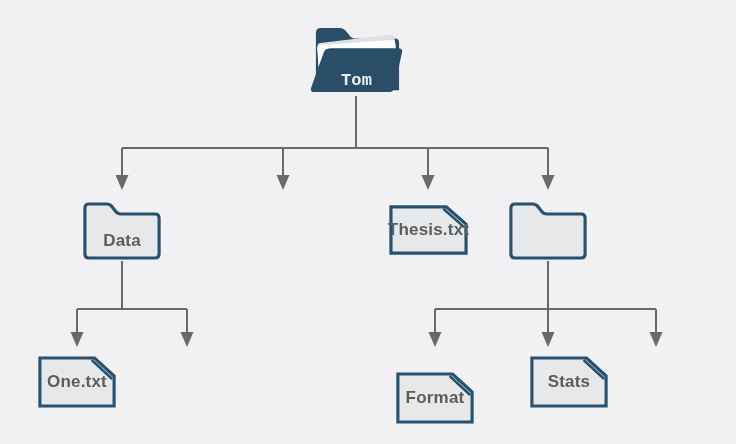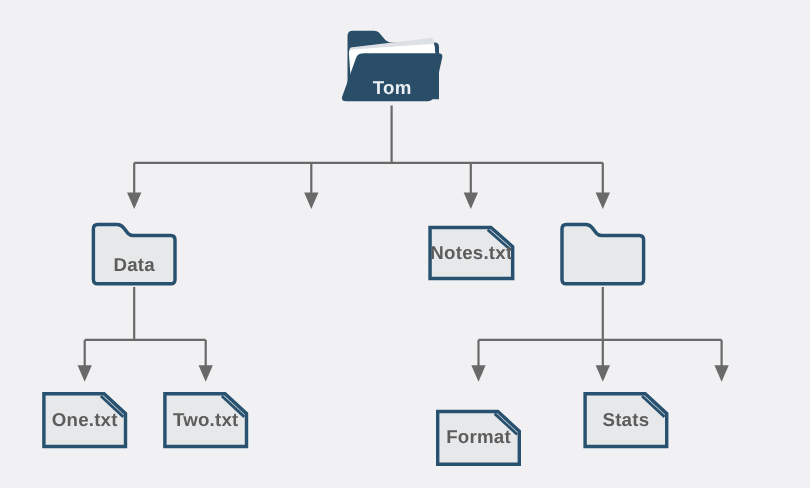--- a/index.html
+++ b/index.html
@@ -59,20 +59,21 @@
     position:relative;z-index:2;
     font-size:17px;font-weight:700;
     color:var(--label,#5c5c5c);
     letter-spacing:.2px;
     white-space:nowrap;
   }
   .folder .label{ padding-top:22px; }
   .root .label{
     color:var(--root-label,#eaf0f5);
     padding-top:40px;
+    font-family:Liberation Mono, monospace;
   }
 </style>
 </head>
 <body style="--background: #f1f1f3; --node-fill: #e7e8ea; --node-border: #27516f; --root-fill: #2a4e68; --root-label: #eaf0f5; --label: #5c5c5c; --connector: #696969;">
 
 <div class="stage">
 
   <svg class="connectors" width="736" height="444" viewBox="0 0 736 444" aria-hidden="true">
     <path class="connector-path" d="M356,96 V148
              M122,148 H548
@@ -110,44 +111,37 @@
     </svg>
     <span class="label">Data</span>
   </div>
 
 
   <div class="node doc" style="left:387px;top:203px;width:83px;height:54px;">
     <svg class="shape" viewBox="0 0 84 56" preserveAspectRatio="none" aria-hidden="true">
       <path class="doc-outline" d="M4,4 L60,4 L80,22 L80,52 L4,52 Z"></path>
       <path class="doc-fold" d="M57,6 L78,25"></path>
     </svg>
-    <span class="label">Notes.txt</span>
+    <span class="label">Thesis.txt</span>
   </div>
 
   <div class="node folder" style="left:507px;top:199px;width:82px;height:62px;">
     <svg class="shape" viewBox="0 0 84 62" preserveAspectRatio="none" aria-hidden="true">
       <path class="shape-outline" d="M8,59 Q4,59 4,55 L4,9 Q4,5 8,5 L26,5 Q30,5 32,8 L36,13 Q38,15 41,15 L76,15 Q80,15 80,19 L80,55 Q80,59 76,59 Z"></path>
     </svg>
   </div>
 
   <div class="node doc" style="left:36px;top:354px;width:82px;height:56px;text-align:center;">
     <svg class="shape" viewBox="0 0 84 56" preserveAspectRatio="none" aria-hidden="true">
       <path class="doc-outline" d="M4,4 L60,4 L80,22 L80,52 L4,52 Z"></path>
       <path class="doc-fold" d="M57,6 L78,25"></path>
     </svg>
     <span class="label">One.txt</span>
   </div>
 
-  <div class="node doc" style="left:146px;top:354px;width:82px;height:56px;">
-    <svg class="shape" viewBox="0 0 84 56" preserveAspectRatio="none" aria-hidden="true">
-      <path class="doc-outline" d="M4,4 L60,4 L80,22 L80,52 L4,52 Z"></path>
-      <path class="doc-fold" d="M57,6 L78,25"></path>
-    </svg>
-    <span class="label">Two.txt</span>
-  </div>
 
   <div class="node doc" style="left:394px;top:370px;width:82px;height:56px;">
     <svg class="shape" viewBox="0 0 84 56" preserveAspectRatio="none" aria-hidden="true">
       <path class="doc-outline" d="M4,4 L60,4 L80,22 L80,52 L4,52 Z"></path>
       <path class="doc-fold" d="M57,6 L78,25"></path>
     </svg>
     <span class="label">Format</span>
   </div>
 
   <div class="node doc" style="left:528px;top:354px;width:82px;height:56px;">

